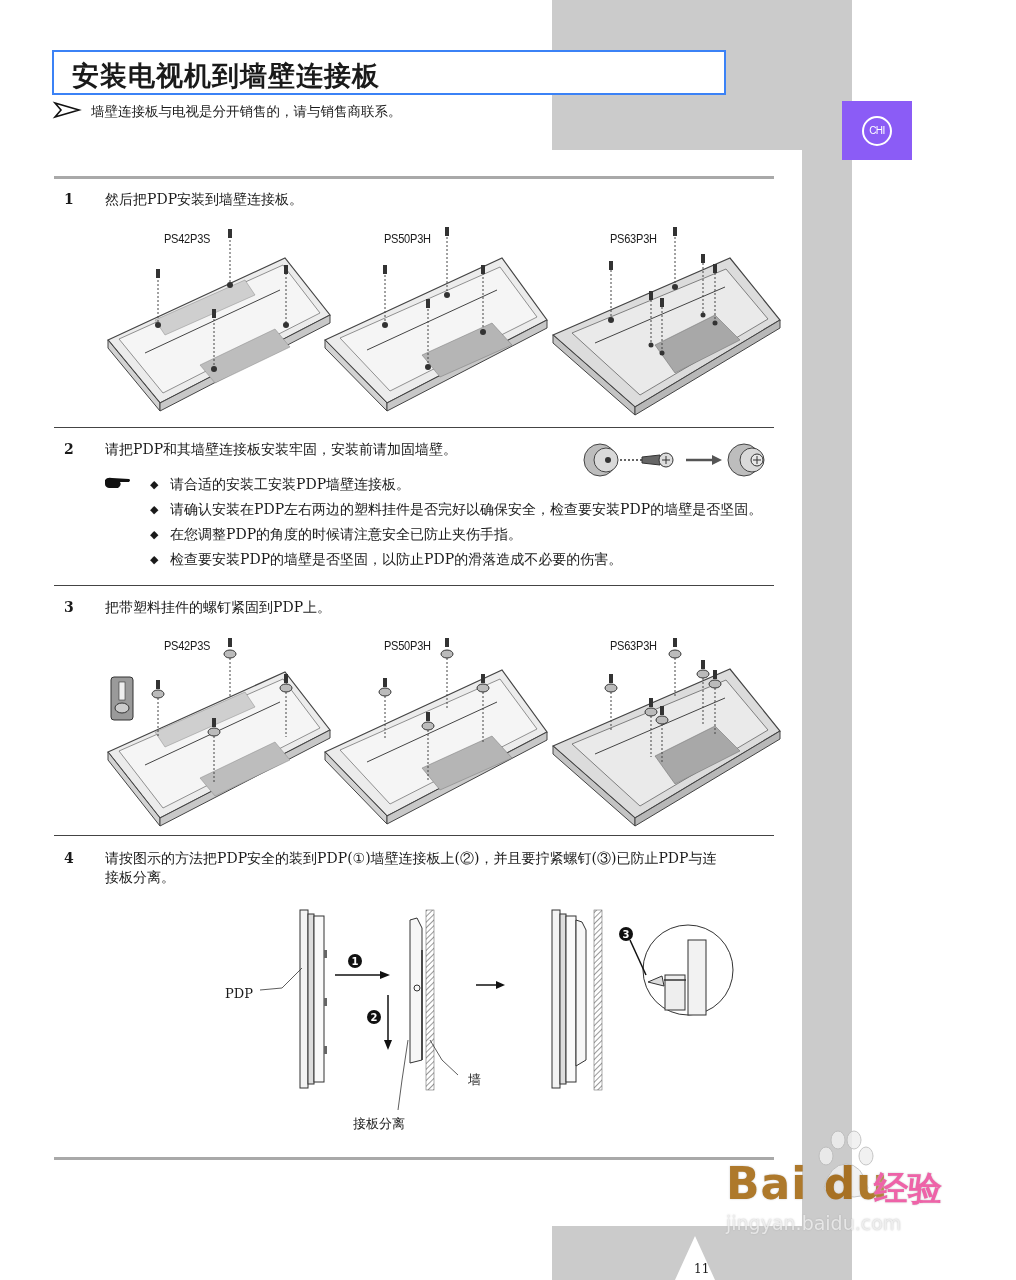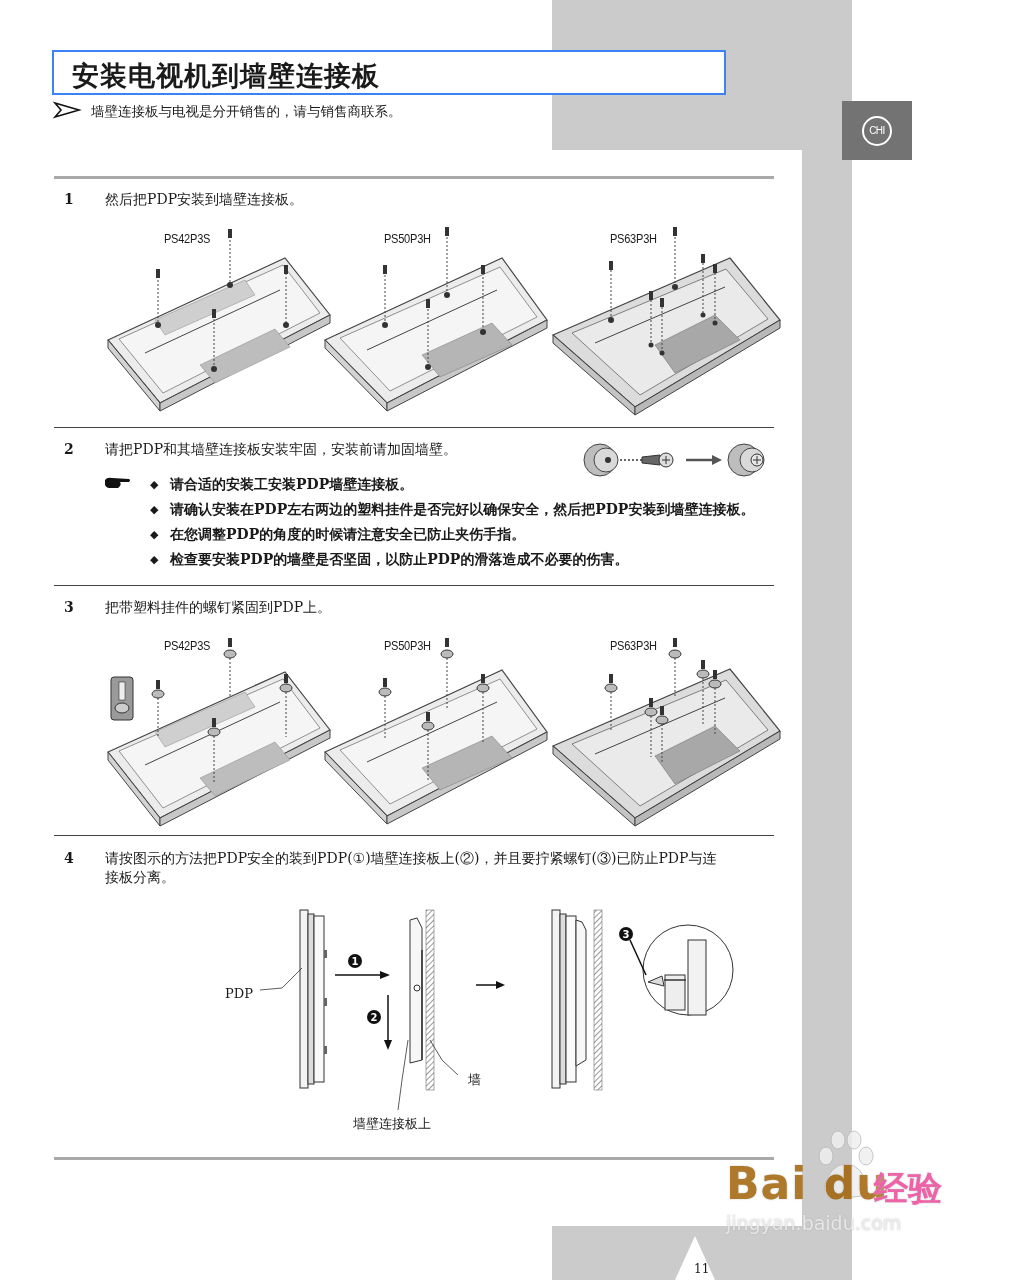--- a/index.html
+++ b/index.html
@@ -10,35 +10,35 @@
   #gray-top { left: 552px; top: 0; width: 300px; height: 150px; }
   #gray-strip { left: 802px; top: 150px; width: 50px; height: 1130px; }
   #gray-bottom { left: 552px; top: 1226px; width: 250px; height: 54px; }
 
   #title-box { position: absolute; left: 52px; top: 50px; width: 674px; height: 45px; border: 2px solid #3b82f6; background: #fff; }
   #title-text { position: absolute; left: 18px; top: 6px; font-size: 27px; font-weight: bold; letter-spacing: 1px; font-family: "DejaVu Sans", sans-serif; }
 
   #note-line { position: absolute; left: 55px; top: 103px; font-size: 13.5px; display: flex; }
   #note-line .arrow { width: 24px; height: 14px; margin-right: 12px; }
 
-  #lang-badge { position: absolute; left: 842px; top: 101px; width: 70px; height: 59px; background: #737373; display: flex; align-items: center; justify-content: center; }
+  #lang-badge { position: absolute; left: 842px; top: 101px; width: 70px; height: 59px; background: #8b5cf6; display: flex; align-items: center; justify-content: center; }
   #lang-badge .circ { width: 30px; height: 30px; border: 2px solid #fff; border-radius: 50%; color: #fff; font-size: 10px; display: flex; align-items: center; justify-content: center; font-family: "Liberation Sans Narrow", "Liberation Sans", sans-serif; letter-spacing: -0.5px; }
 
   .rule-thick { position: absolute; left: 54px; width: 720px; height: 3px; background: #a9a9a9; }
   .rule-thin { position: absolute; left: 54px; width: 720px; height: 1px; background: #444; }
 
   .step-num { position: absolute; left: 64px; font-size: 14px; font-weight: bold; }
   .step-text { position: absolute; left: 105px; font-size: 14px; line-height: 19px; }
 
   .model-label { position: absolute; font-size: 13px; font-family: "Liberation Sans", sans-serif; letter-spacing: -0.3px; transform: scaleX(0.85); transform-origin: left; }
 
   .bullets { position: absolute; left: 105px; top: 475px; width: 680px; }
   .bullet-row { display: flex; font-size: 14px; line-height: 18px; margin-bottom: 6px; }
   .bullet-row .diamond { width: 12px; flex: none; margin-left: 45px; margin-right: 8px; font-size: 11px; padding-top: 1px; }
-  .bullet-row .txt { flex: 1; font-weight: bold; }
+  .bullet-row .txt { flex: 1; }
   #hand-icon { position: absolute; left: 104px; top: 476px; width: 28px; height: 14px; }
 
   svg { position: absolute; overflow: visible; }
 
   .diagram-label { position: absolute; font-size: 13px; }
 
   #page-number { position: absolute; left: 694px; top: 1262px; font-size: 12px; }
 
   #watermark { position: absolute; left: 724px; top: 1130px; width: 240px; height: 105px; opacity: 0.85; }
   #watermark .wm-bai { position: absolute; left: 2px; top: 28px; font-size: 44px; font-weight: bold; color: #a16207; font-family: "DejaVu Sans", sans-serif; text-shadow: 0 0 2px #bbb; letter-spacing: 1px; text-align: center; }
@@ -179,21 +179,21 @@
   <path d="M1 4 Q3 1 8 2 L25 3 Q27 4 25 6 L16 6 Q18 9 14 12 L5 12 Q1 11 1 8 Z" fill="#111"></path>
 </svg>
 
 <div class="bullets">
   <div class="bullet-row">
     <span class="diamond">◆</span>
     <span class="txt">请合适的安装工安装PDP墙壁连接板。</span>
   </div>
   <div class="bullet-row">
     <span class="diamond">◆</span>
-    <span class="txt">请确认安装在PDP左右两边的塑料挂件是否完好以确保安全，然后把PDP安装到墙壁连接板。</span>
+    <span class="txt">请确认安装在PDP左右两边的塑料挂件是否完好以确保安全，检查要安装PDP的墙壁是否坚固。</span>
   </div>
   <div class="bullet-row">
     <span class="diamond">◆</span>
     <span class="txt">在您调整PDP的角度的时候请注意安全已防止夹伤手指。</span>
   </div>
   <div class="bullet-row">
     <span class="diamond">◆</span>
     <span class="txt">检查要安装PDP的墙壁是否坚固，以防止PDP的滑落造成不必要的伤害。</span>
   </div>
 </div>
@@ -349,21 +349,21 @@
   <text x="416" y="38" font-size="10" fill="#fff" text-anchor="middle" font-family="DejaVu Sans, sans-serif" font-weight="bold">3</text>
   <defs>
     <pattern id="hatch" width="4" height="4" patternUnits="userSpaceOnUse" patternTransform="rotate(45)">
       <line x1="0" y1="0" x2="0" y2="4" stroke="#555" stroke-width="1.2"></line>
     </pattern>
   </defs>
 </svg>
 
 <div class="diagram-label" style="left:225px;top:986px">PDP</div>
 <div class="diagram-label" style="left:468px;top:1071px">墙</div>
-<div class="diagram-label" style="left:353px;top:1115px">墙壁连接板上</div>
+<div class="diagram-label" style="left:353px;top:1115px">接板分离</div>
 
 <div class="rule-thick" style="top:1157px"></div>
 
 <svg style="left:675px;top:1236px" width="40" height="44" viewBox="0 0 40 44">
   <polygon points="20,0 40,44 0,44" fill="#fff"></polygon>
 </svg>
 <div id="page-number">11</div>
 
 <div id="watermark">
   <svg style="left:92px;top:0" width="60" height="72" viewBox="0 0 60 72">

